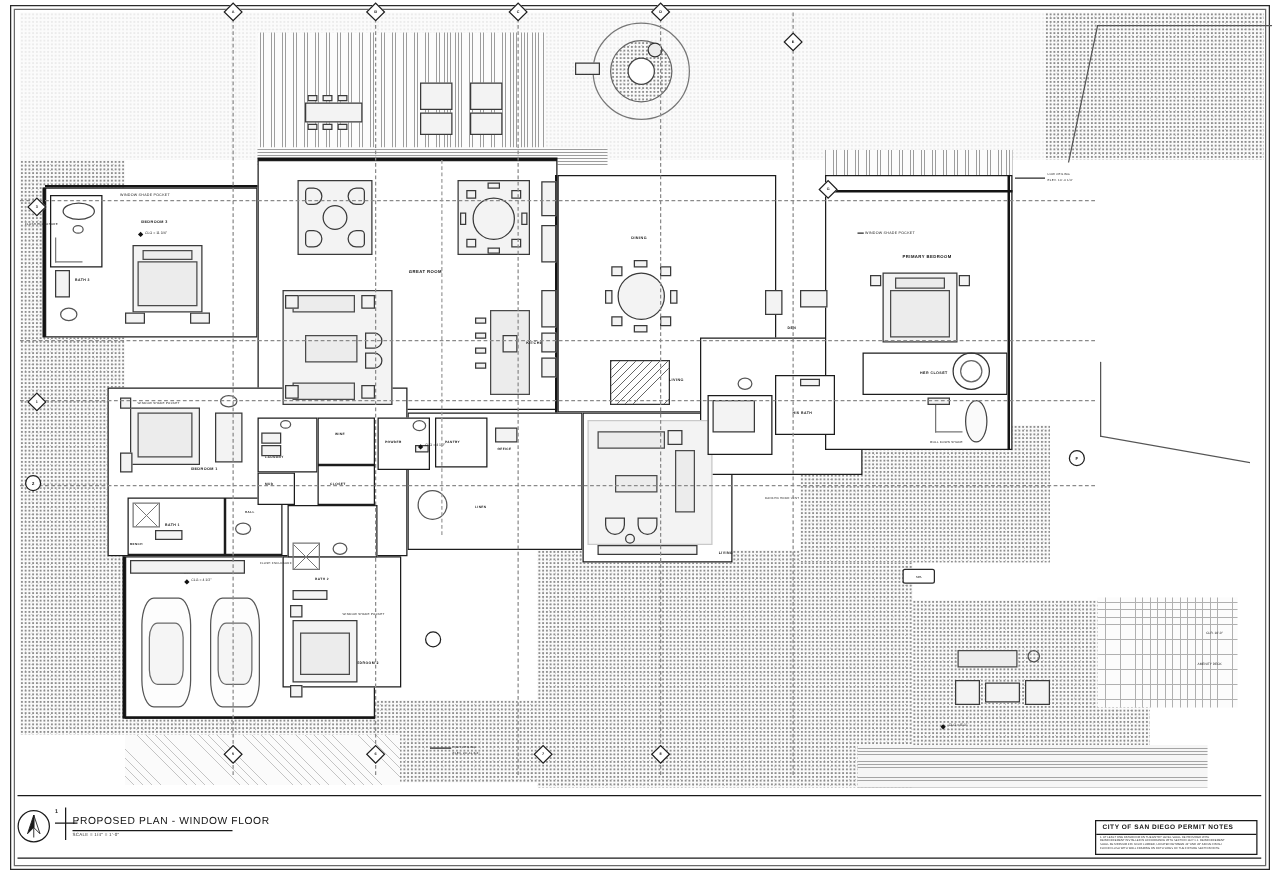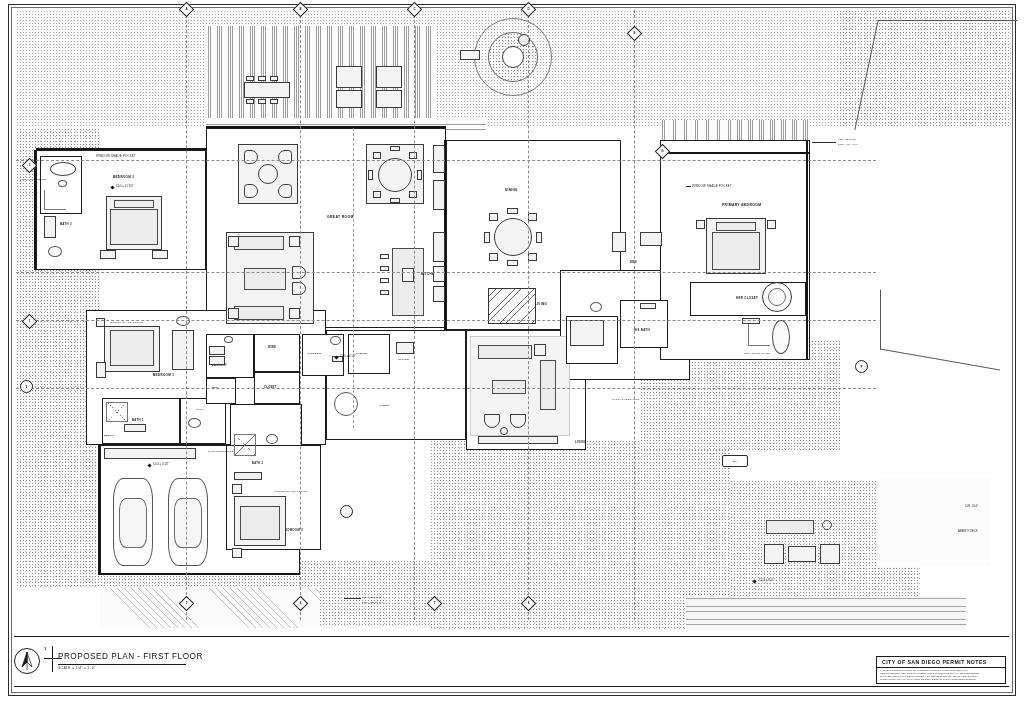--- a/index.html
+++ b/index.html
@@ -438,21 +438,21 @@
       <path d="M12 3 L12 21 M12 3 L7 18 L12 13 Z" fill="#1a1a1a" stroke="#1a1a1a" stroke-width=".7"></path>
       <path d="M12 3 L17 18 L12 13 Z" fill="none" stroke="#1a1a1a" stroke-width=".7"></path>
     </svg>
   </div>
   <style>.north{left:14px;top:648px;}</style>
 
   <div class="tb-rule" style="left:52px;top:646px;width:.8px;height:26px;"></div>
   <div class="tb-rule" style="left:44px;top:658px;width:18px;height:.8px;"></div>
   <div class="dim" style="left:44px;top:646px;font-size:4.4px;font-weight:bold;">1</div>
 
-  <div class="tb-title" style="left:58px;top:652px;">PROPOSED PLAN - FIRST FLOOR</div>
+  <div class="tb-title" style="left:58px;top:652px;">PROPOSED PLAN - WINDOW FLOOR</div>
   <div class="tb-rule" style="left:58px;top:664px;width:128px;height:.9px;"></div>
   <div class="tb-scale" style="left:58px;top:666px;">SCALE = 1/4" = 1'-0"</div>
 
   <div class="tb-rule" style="left:14px;top:686px;width:995px;height:.7px;"></div>
   <div class="tb-rule" style="left:14px;top:636px;width:995px;height:.7px;"></div>
 
   <div class="permit-box" style="left:876px;top:656px;width:130px;height:28px;"></div>
   <div class="permit-hd" style="left:882px;top:659px;">CITY OF SAN DIEGO PERMIT NOTES</div>
   <div class="tb-rule" style="left:877px;top:667px;width:128px;height:.6px;"></div>
   <div class="permit-line" style="left:880px;top:669px;width:124px;">1. AT LEAST ONE BATHROOM ON THE ENTRY LEVEL SHALL BE PROVIDED WITH</div>

